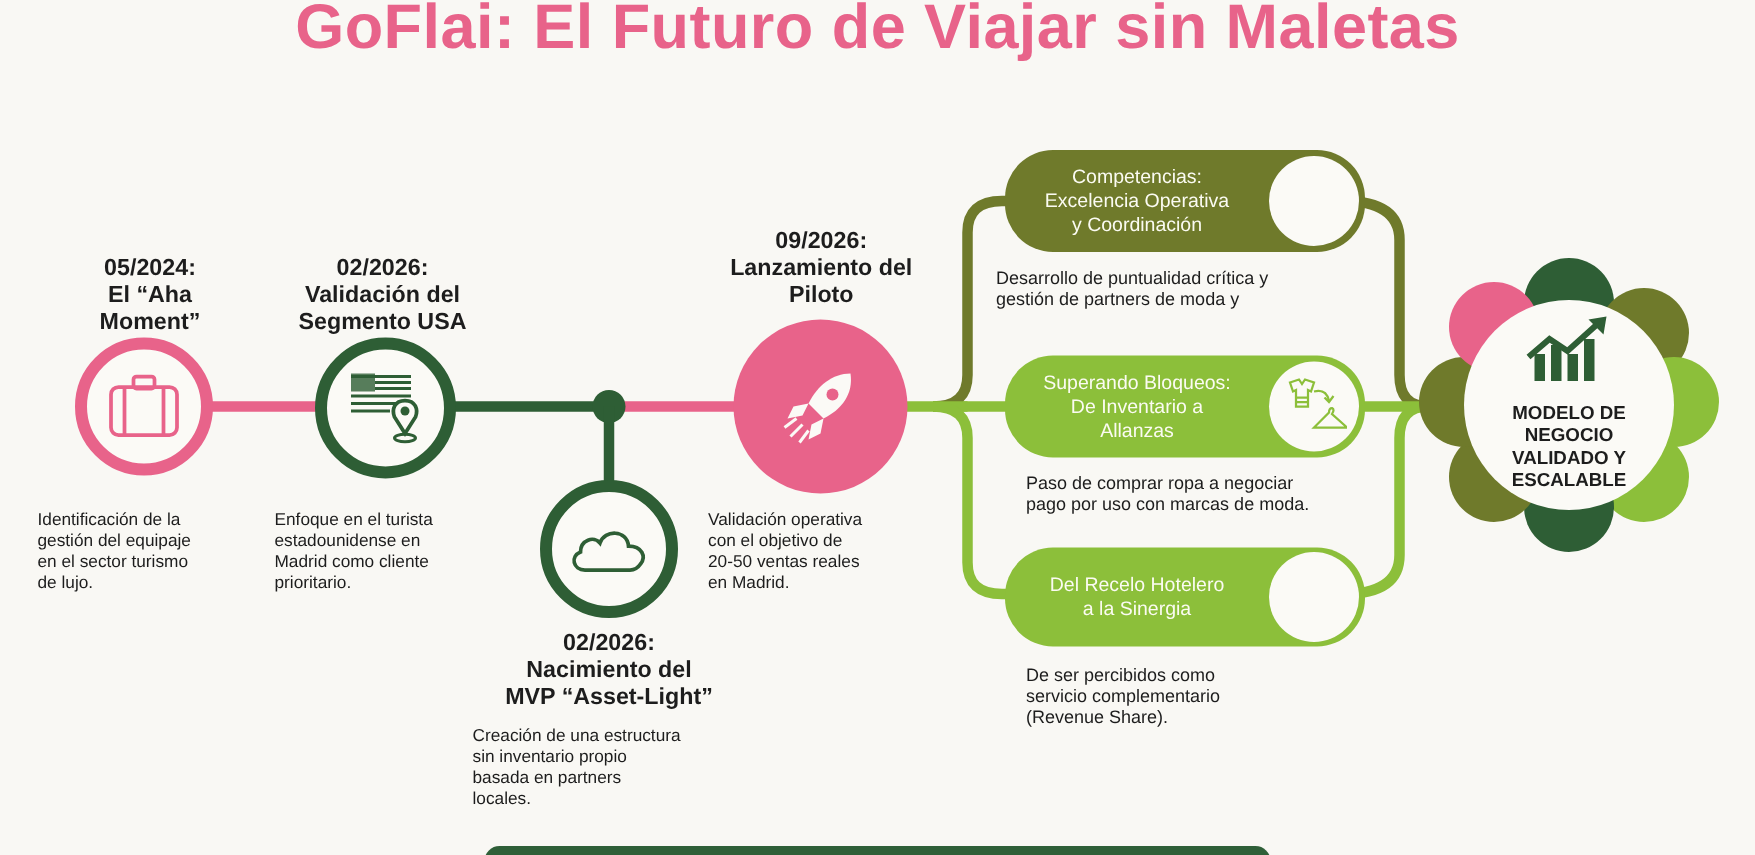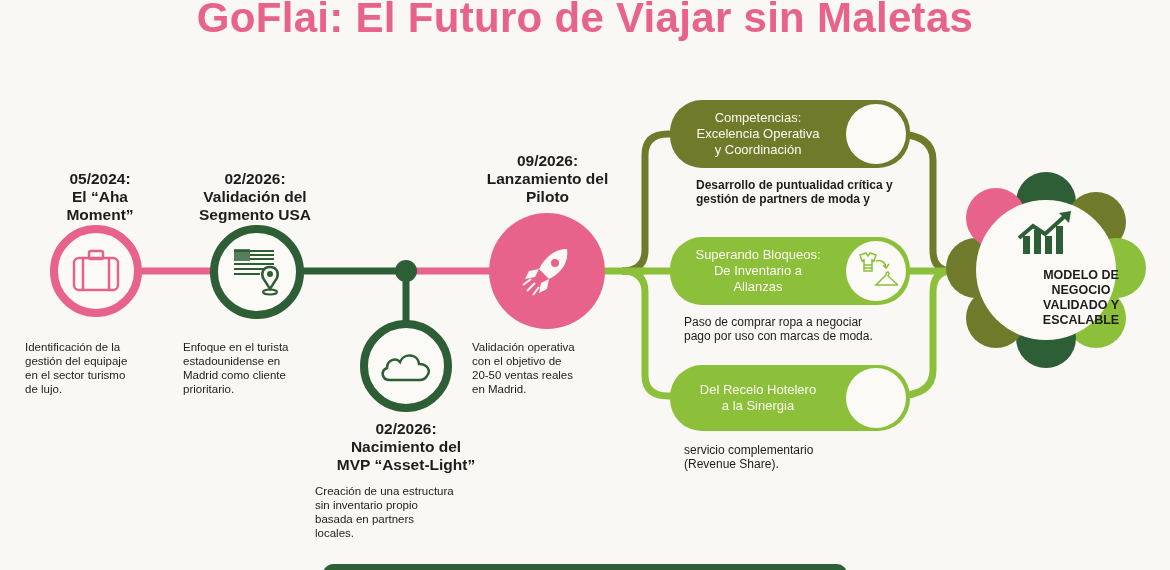--- a/index.html
+++ b/index.html
@@ -181,21 +181,21 @@
 </div>
 
 <div class="abs pill" style="left:670px;top:100px;width:240px;height:68px;background:#6f7a2b;">
   <div class="pill-label">
     <div>Competencias:</div>
     <div>Excelencia Operativa</div>
     <div>y Coordinación</div>
   </div>
   <div class="pill-circle"></div>
 </div>
-<div class="abs branch-desc" style="left:696px;top:178px;width:230px;font-weight:bold;">
+<div class="abs branch-desc" style="left:664px;top:178px;width:230px;">
   <div>Desarrollo de puntualidad crítica y</div>
   <div>gestión de partners de moda y</div>
 </div>
 
 <div class="abs pill" style="left:670px;top:237px;width:240px;height:68px;background:#8cbf3a;">
   <div class="pill-label">
     <div>Superando Bloqueos:</div>
     <div>De Inventario a</div>
     <div>Allanzas</div>
   </div>
@@ -216,34 +216,35 @@
 </div>
 
 <div class="abs pill" style="left:670px;top:365px;width:240px;height:66px;background:#8cbf3a;">
   <div class="pill-label">
     <div>Del Recelo Hotelero</div>
     <div>a la Sinergia</div>
   </div>
   <div class="pill-circle"></div>
 </div>
 <div class="abs branch-desc" style="left:684px;top:443px;width:230px;">
+  <div>De ser percibidos como</div>
   <div>servicio complementario</div>
   <div>(Revenue Share).</div>
 </div>
 
 <div class="abs" style="left:1006px;top:210px;width:80px;height:50px;display:flex;justify-content:center;">
   <svg width="58" height="46" viewBox="0 0 58 46">
     <rect x="6" y="26" width="7" height="18" fill="#2e5e35"></rect>
     <rect x="17" y="20" width="7" height="24" fill="#2e5e35"></rect>
     <rect x="28" y="26" width="7" height="18" fill="#2e5e35"></rect>
     <rect x="39" y="16" width="7" height="28" fill="#2e5e35"></rect>
     <polyline points="2,28 16,16 28,24 48,6" fill="none" stroke="#2e5e35" stroke-width="4"></polyline>
     <polygon points="42,3 54,1 52,13" fill="#2e5e35"></polygon>
   </svg>
 </div>
-<div class="abs goal-text" style="left:1025px;top:268px;width:112px;">
+<div class="abs goal-text" style="left:990px;top:268px;width:112px;">
   <div>MODELO DE</div>
   <div>NEGOCIO</div>
   <div>VALIDADO Y</div>
   <div>ESCALABLE</div>
 </div>
 
 <div class="abs bottom-bar"></div>
 
 </body></html>

